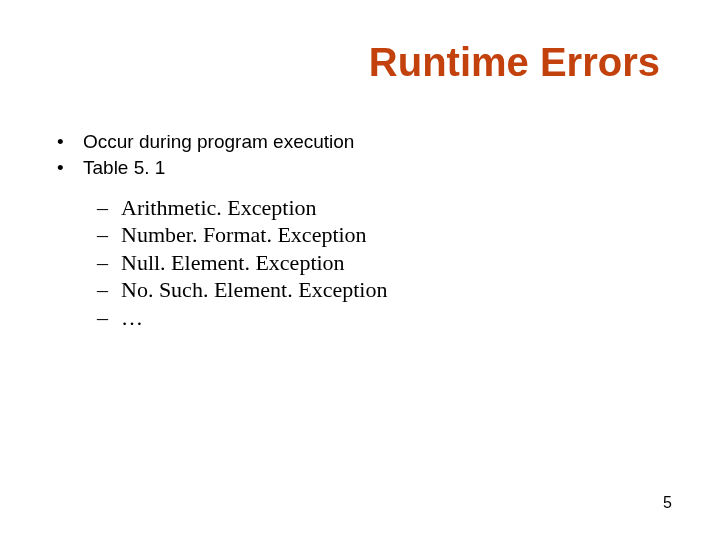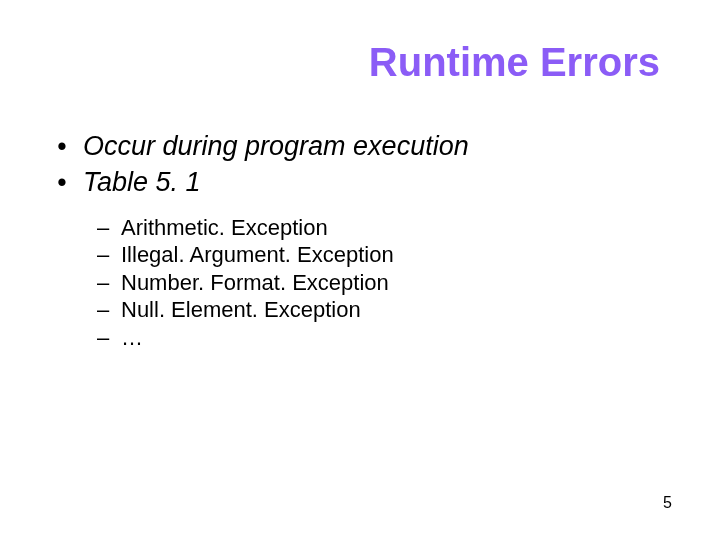--- a/index.html
+++ b/index.html
@@ -18,48 +18,47 @@
     height: 540px;
     position: relative;
     box-sizing: border-box;
   }
   .title {
     position: absolute;
     top: 40px;
     right: 60px;
     font-size: 40px;
     font-weight: bold;
-    color: #8b5cf6;
+    color: #c2410c;
     text-align: right;
     font-family: Arial, Helvetica, sans-serif;
   }
   .content {
     position: absolute;
     top: 130px;
     left: 55px;
     right: 60px;
   }
   .bullet-l1 {
-    font-size: 27px;
+    font-size: 19px;
     line-height: 1.25;
     margin: 0 0 2px 0;
     padding-left: 28px;
     position: relative;
-    font-style: italic;
   }
   .bullet-l1::before {
     content: "•";
     position: absolute;
     left: 2px;
     top: 0;
   }
   .sublist {
     margin-top: 14px;
     padding-left: 42px;
-    font-family: Liberation Sans, sans-serif;
+    font-family: Liberation Serif, serif;
   }
   .bullet-l2 {
     font-size: 22px;
     line-height: 1.25;
     margin: 0;
     padding-left: 24px;
     position: relative;
   }
   .bullet-l2::before {
     content: "–";
@@ -82,22 +81,22 @@
 <div class="slide">
 
   <div class="title">Runtime Errors</div>
 
   <div class="content">
     <div class="bullet-l1">Occur during program execution</div>
     <div class="bullet-l1">Table 5. 1</div>
 
     <div class="sublist">
       <div class="bullet-l2">Arithmetic. Exception</div>
-      <div class="bullet-l2">Illegal. Argument. Exception</div>
       <div class="bullet-l2">Number. Format. Exception</div>
       <div class="bullet-l2">Null. Element. Exception</div>
+      <div class="bullet-l2">No. Such. Element. Exception</div>
       <div class="bullet-l2">…</div>
     </div>
   </div>
 
   <div class="pagenum">5</div>
 
 </div>
 
 </body></html>

